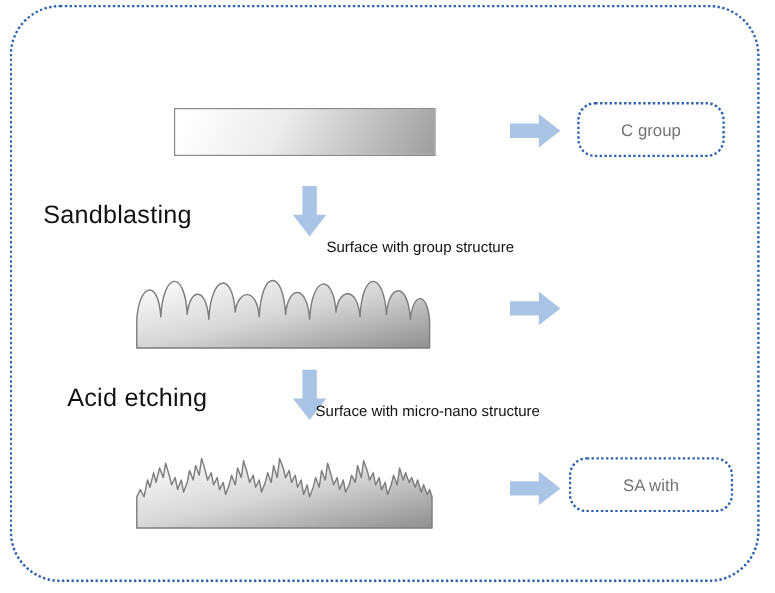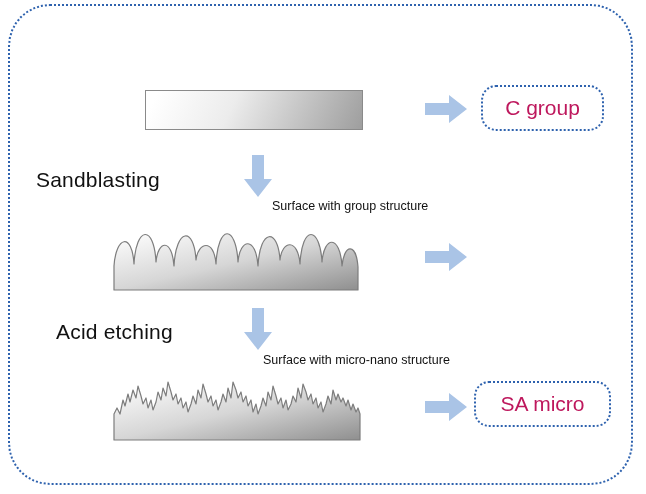--- a/index.html
+++ b/index.html
@@ -50,22 +50,22 @@
   }
   .svg-abs { position: absolute; }
   .group-box {
     position: absolute;
     border: 2.5px dotted #2e62ae;
     border-radius: 15px;
     box-sizing: border-box;
     display: flex;
     align-items: center;
     justify-content: center;
-    font-size: 21px;
-    color: #be185d;
+    font-size: 14px;
+    color: #737373;
     background: #ffffff;
   }
 </style>
 </head>
 <body>
 
 <div class="canvas">
 
   <div class="outer-frame"></div>
 
@@ -119,37 +119,37 @@
     <polygon points="0,11 24,11 24,3 42,17 24,31 24,23 0,23" fill="#aac4e6"></polygon>
   </svg>
 
 
   <div class="step-label" style="left:36px; top:320px;margin-left:20px;">Acid etching</div>
 
   <svg class="svg-abs" style="left:242px; top:308px;" width="32" height="44" viewBox="0 0 32 44">
     <polygon points="10,0 22,0 22,24 30,24 16,42 2,24 10,24" fill="#aac4e6"></polygon>
   </svg>
 
-  <div class="annotation" style="left:263px; top:353px;">Surface with micro-nano structure</div>
+  <div class="annotation" style="left:263px; top:336px;">Surface with micro-nano structure</div>
 
   <svg class="svg-abs" style="left:112px; top:370px;" width="253" height="72" viewBox="0 0 253 72">
     <path d="M2,70 L2,44
              L5,38 L8,44 L11,30 L13,36 L16,24 L18,32 L21,20 L24,28 L26,16 L29,26 L31,34 L34,28
              L36,38 L39,30 L41,40 L44,32 L46,22 L49,30 L51,18 L54,26 L56,12 L59,22 L61,30 L64,24
              L66,34 L69,28 L71,38 L74,32 L76,42 L79,34 L81,26 L84,34 L86,20 L89,28 L91,14 L94,24
              L96,32 L99,26 L101,36 L104,30 L106,40 L109,32 L111,24 L114,32 L116,18 L119,28 L121,12
              L124,20 L126,28 L129,22 L131,32 L134,26 L136,36 L139,30 L141,42 L144,34 L146,44 L149,36
              L151,28 L154,36 L156,22 L159,30 L161,16 L164,26 L166,34 L169,28 L171,38 L174,30 L176,40
              L179,34 L181,26 L184,32 L186,18 L189,28 L191,14 L194,22 L196,30 L199,24 L201,34 L204,28
              L206,38 L209,32 L211,42 L214,34 L216,26 L219,34 L221,20 L224,30 L226,24 L229,32 L231,28
              L234,36 L236,30 L239,40 L241,34 L244,42 L246,38 L248,44
              L248,70 Z" fill="url(#surfGrad)" stroke="#7d7d7d" stroke-width="1.2" stroke-linejoin="round"></path>
   </svg>
 
   <svg class="svg-abs" style="left:425px; top:390px;" width="44" height="34" viewBox="0 0 44 34">
     <polygon points="0,11 24,11 24,3 42,17 24,31 24,23 0,23" fill="#aac4e6"></polygon>
   </svg>
 
   <div class="group-box" style="left:474px; top:381px; width:137px; height:46px;">
-    <span>SA micro</span>
+    <span>SA with</span>
   </div>
 
 </div>
 
 </body></html>

